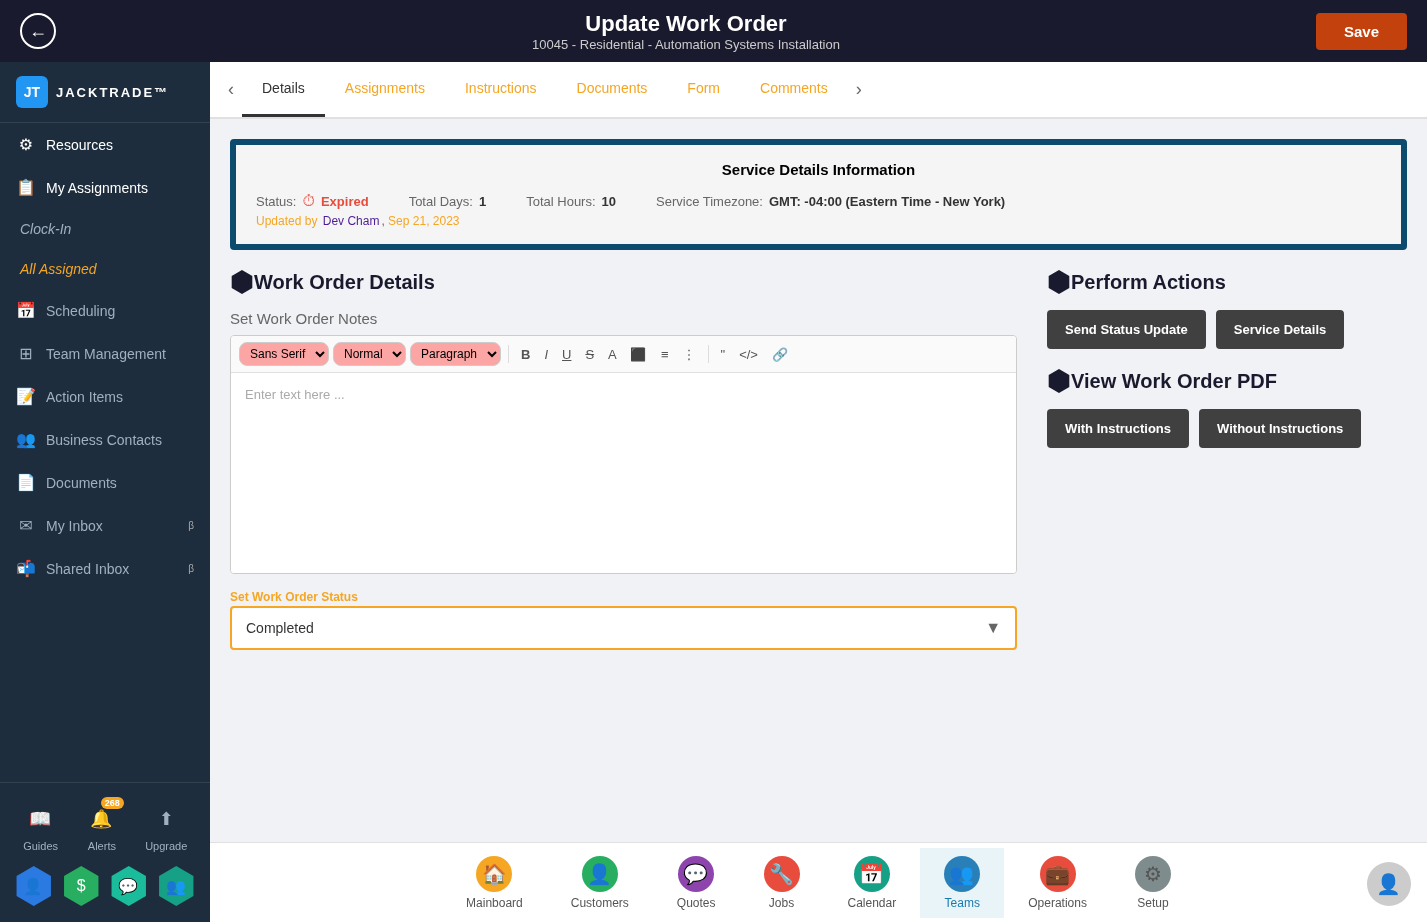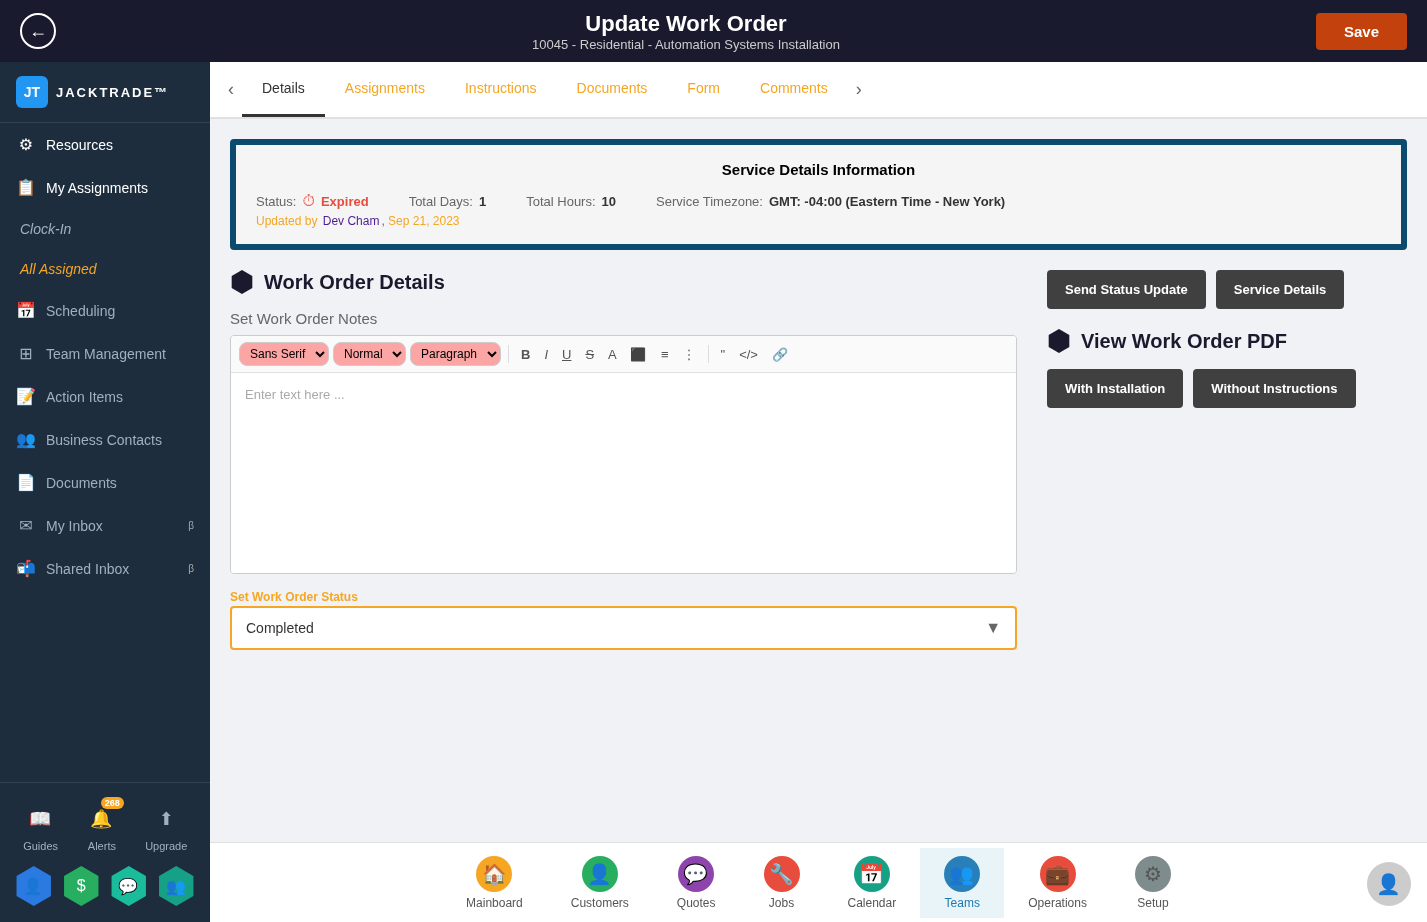--- a/index.html
+++ b/index.html
@@ -181,21 +181,21 @@
     .status-icon { color: #e74c3c; font-size: 16px; }
     .updated-by { font-size: 12px; color: #666; margin-top: 4px; }
     .updated-by span { color: #f5a623; }
 
     
     .two-col { display: flex; gap: 30px; }
     .left-col { flex: 1; }
     .right-col { width: 360px; }
 
     .section-header {
-      display: flex; align-items: center; gap: 10px; margin-bottom: 16px;
+      display: flex; align-items: center; margin-bottom: 16px;
     }
     .hex-badge {
       width: 24px; height: 24px;
       background: #1a1a2e;
       clip-path: polygon(50% 0%, 93% 25%, 93% 75%, 50% 100%, 7% 75%, 7% 25%);
       display: flex; align-items: center; justify-content: center;
     }
     .section-title { font-size: 20px; font-weight: 700; color: #1a1a2e; }
 
     .notes-label { font-size: 15px; color: #666; margin-bottom: 8px; }
@@ -497,31 +497,35 @@
                 <option>Cancelled</option>
                 <option>Expired</option>
               </select>
               <span class="select-arrow">▼</span>
             </div>
           </div>
         </div>
 
         <div class="right-col">
 
+          <div class="section-header">
+            <div class="hex-badge"></div>
+            <span class="section-title">Perform Actions</span>
+          </div>
           <div class="action-buttons">
             <button class="btn-orange">Send Status Update</button>
             <button class="btn-orange">Service Details</button>
           </div>
 
           <div class="section-header" style="margin-top: 20px;">
             <div class="hex-badge"></div>
             <span class="section-title">View Work Order PDF</span>
           </div>
           <div class="action-buttons">
-            <button class="btn-orange">With Installation</button>
+            <button class="btn-orange">With Instructions</button>
             <button class="btn-orange">Without Instructions</button>
           </div>
         </div>
 
       </div>
 
     </div>
 
     <div class="bottom-tab-bar">
       <div class="bottom-tab-item">

